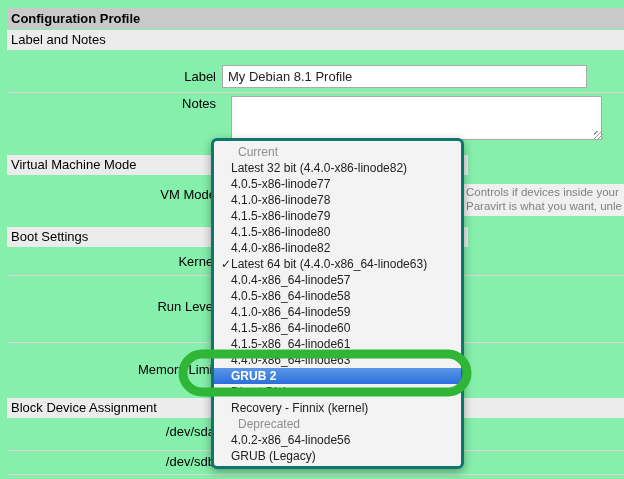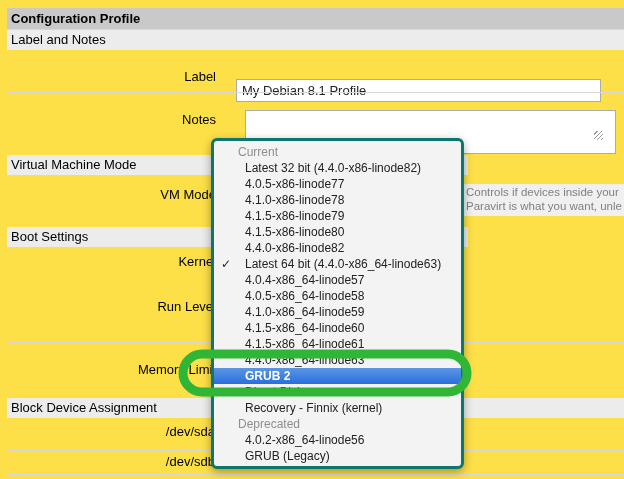--- a/index.html
+++ b/index.html
@@ -1,49 +1,49 @@
 <!DOCTYPE html>
 <html><head>
 <meta charset="utf-8">
 <style>
   html,body{margin:0;padding:0;background:#fff;}
   #screen{
     position:relative;width:624px;height:479px;overflow:hidden;
-    background:#fde047;
+    background:#86efac;
     font-family:"Liberation Sans","DejaVu Sans",sans-serif;
     -webkit-font-smoothing:antialiased;
   }
   
   .bar{position:absolute;left:7px;height:20px;line-height:20px;
        background:#ececec;color:#000;font-size:13px;padding-left:4px;}
   .bar.main{background:#c9c9c9;font-weight:bold;height:21px;line-height:21px;}
   
   .divider{position:absolute;left:7px;width:617px;height:1px;background:#d8d8d8;}
   
   .flabel{position:absolute;right:408px;width:180px;text-align:right;
           font-weight:normal;font-size:13px;color:#000;white-space:nowrap;}
   
   .tinput{position:absolute;border:1px solid #ababab;background:#fff;
-          font-family:inherit;font-size:13px;color:#222;padding:0 0 0 5px;margin:14px;
+          font-family:inherit;font-size:13px;color:#222;padding:0 0 0 5px;margin:0;
           box-sizing:border-box;}
   textarea.tinput{resize:none;}
   .resize-grip{position:absolute;right:2px;bottom:2px;width:9px;height:9px;
     background:repeating-linear-gradient(135deg,transparent 0 2px,#9a9a9a 2px 3px);
     pointer-events:none;}
   
   .helpbox{position:absolute;background:#f0f0f0;color:#808080;
            font-size:11.5px;line-height:14px;padding:1px 0 1px 4px;
            white-space:nowrap;overflow:hidden;}
   
   .popup{position:absolute;left:211px;top:138px;width:253px;
          background:#f3f3f3;border:3px solid #0f766e;border-radius:6px;
          box-shadow:0 3px 10px rgba(0,0,0,.35);padding:3px 0 2px 0;
          box-sizing:border-box;z-index:5;}
   .mi{position:relative;height:16px;line-height:16px;font-size:12px;
-      color:#222;padding-left:31px;white-space:nowrap;overflow:hidden;}
+      color:#222;padding-left:17px;white-space:nowrap;overflow:hidden;}
   .mi.hdr{color:#8e8e8e;padding-left:24px;}
   .mi.sel{background:linear-gradient(#5b97e5,#2a6edc);color:#fff;font-weight:bold;}
   .chk{position:absolute;left:7px;top:0;color:#222;font-size:12px;font-weight:normal;}
   
   .macselect{position:absolute;left:245px;top:448px;width:147px;height:21px;
     border:1px solid #999;border-radius:4px;background:linear-gradient(#fdfdfd,#ececec);
     box-sizing:border-box;font-size:12px;line-height:19px;color:#333;
     padding-left:7px;white-space:nowrap;overflow:hidden;z-index:1;}
   .macselect .btn{position:absolute;right:3px;top:2px;width:19px;height:15px;
     border-radius:3px;background:linear-gradient(#7ab2f5,#3f7ef0);
@@ -57,21 +57,21 @@
 
 <div id="screen">
 
   <div class="bar main" style="top:8px;width:617px;">Configuration Profile</div>
   <div class="bar" style="top:30px;width:617px;">Label and Notes</div>
 
   <div class="flabel" style="top:69px;">Label</div>
   <input class="tinput" style="left: 222px; top: 65px; width: 365px; height: 23px;" value="My Debian 8.1 Profile">
   <div class="divider" style="top:92px;"></div>
 
-  <div class="flabel" style="top:112px;">Notes</div>
+  <div class="flabel" style="top:96px;">Notes</div>
   <textarea class="tinput" style="left: 231px; top: 96px; width: 371px; height: 44px;"></textarea>
   <div class="resize-grip" style="left:594px;top:131px;right:auto;bottom:auto;"></div>
 
   <div class="bar" style="top:155px;width:457px;">Virtual Machine Mode</div>
   <div class="flabel" style="top:187px;">VM Mode</div>
   <div class="helpbox" style="left:462px;top:184px;width:162px;height:30px;">
     <div>Controls if devices inside your</div>
     <div>Paravirt is what you want, unle</div>
   </div>
 

